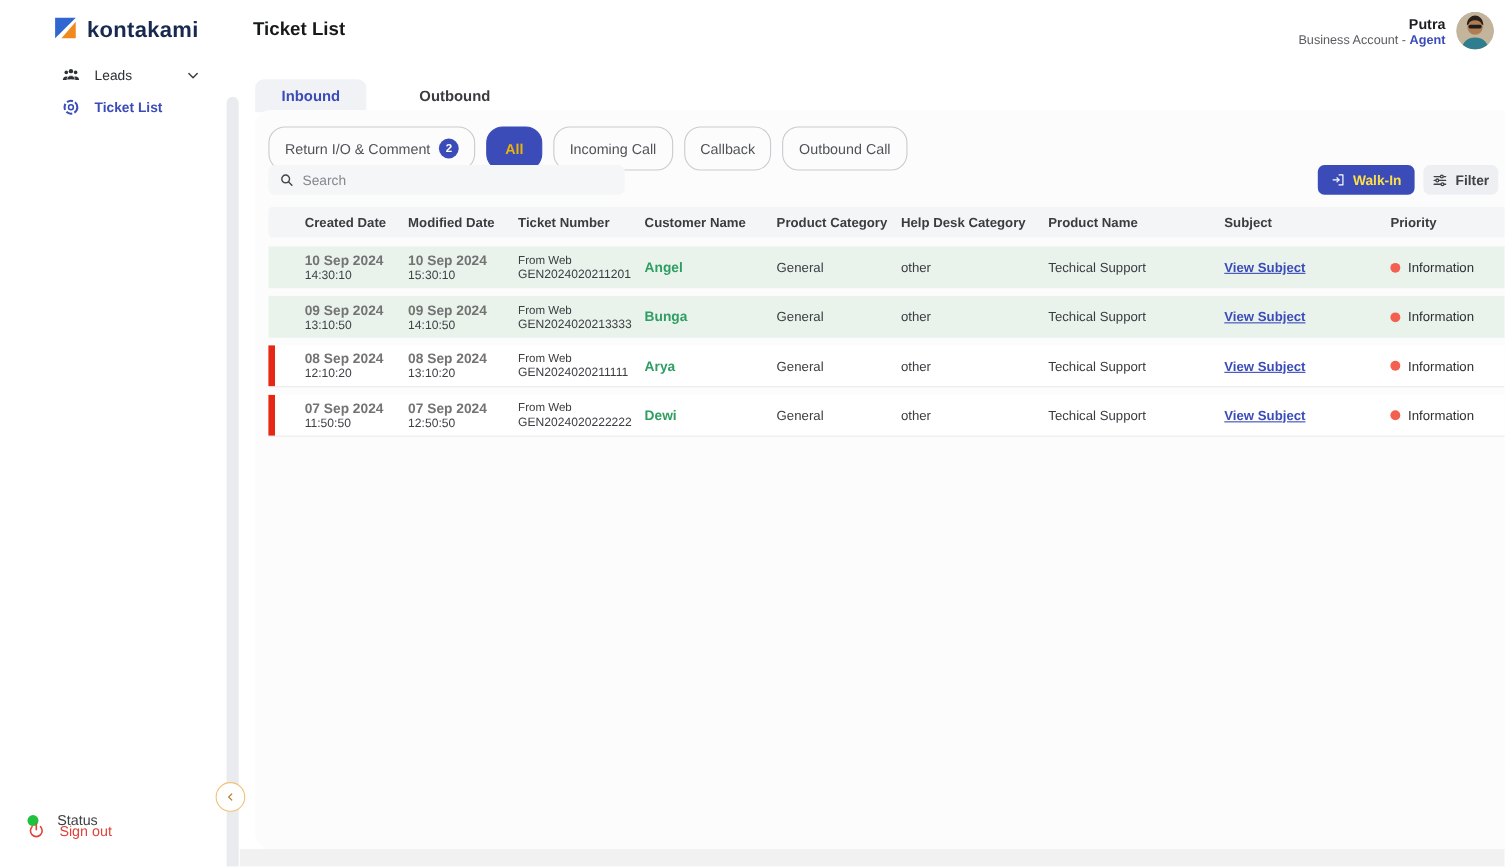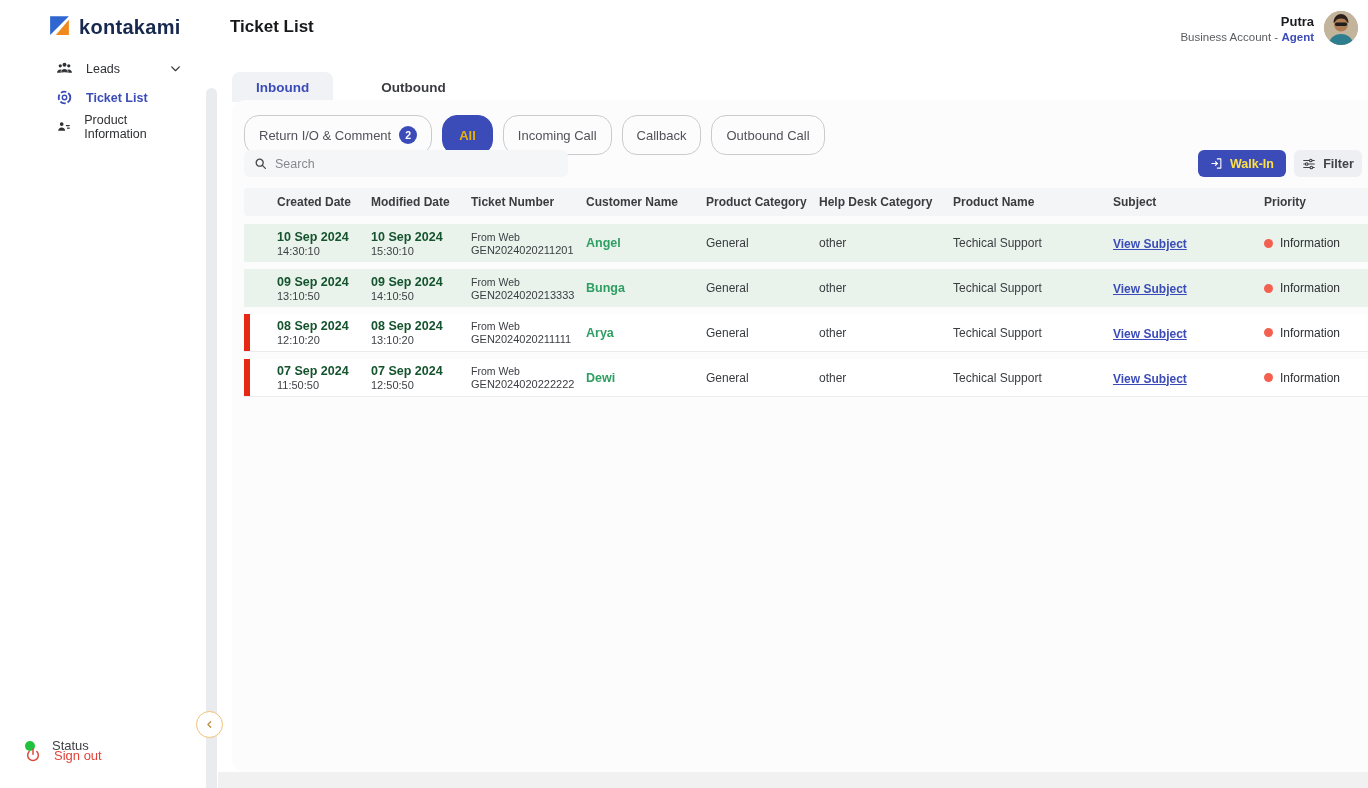--- a/index.html
+++ b/index.html
@@ -61,21 +61,21 @@
   
   .thead, .trow { display:grid; grid-template-columns:94px 100px 115px 120px 113px 134px 160px 151px 1fr; padding-left:33px; align-items:center; }
   .thead { position:absolute; left:12px; top:88px; width:1124px; height:28px; background:#f4f5f7; border-radius:4px 0 0 4px; }
   .thead span { font-size:12px; font-weight:600; color:#3a3c40; }
   .tbody { position:absolute; left:12px; top:124px; width:1124px; }
   .trow { position:relative; height:38px; margin-bottom:7px; cursor:pointer; }
   .trow.read { background:#e9f3ec; }
   .trow.unread { background:#fff; border-bottom:1px solid #ececee; }
   .redbar { position:absolute; left:0; top:0; width:6px; height:100%; background:#e52713; display:none; }
   .trow.unread .redbar { display:block; }
-  .date-main { font-size:12.5px; font-weight:600; color:#14532d; }
+  .date-main { font-size:12.5px; font-weight:600; color:#737373; }
   .date-sub { font-size:11px; color:#3f4145; margin-top:1px; }
   .src { font-size:10.5px; color:#3b3d41; }
   .tno { font-size:11px; color:#3b3d41; margin-top:1px; }
   .cname { font-size:12.5px; font-weight:600; color:#2f9e62; }
   .plain { font-size:12px; color:#3a3c40; }
   .subject-link { font-size:12px; font-weight:700; color:#3b4cb8; text-decoration:underline; }
   .prio { display:flex; align-items:center; gap:7px; font-size:12px; color:#2e3033; }
   .prio-dot { width:9px; height:9px; border-radius:50%; background:#f4604f; flex:none; }
 </style>
 </head>
@@ -115,31 +115,20 @@
       </div>
       <div class="menu-item active">
         <span class="mi-icon">
           <svg width="17" height="17" viewBox="0 0 24 24" fill="none" stroke="#3b4cb8">
               <circle cx="12" cy="12" r="8.2" stroke-width="2.6" stroke-dasharray="8 2.8"></circle>
               <circle cx="12" cy="12" r="3.1" stroke-width="2"></circle>
             </svg>
         </span>
         <span class="mi-label">Ticket List</span>
       </div>
-      <div class="menu-item">
-        <span class="mi-icon">
-          <svg width="14" height="14" viewBox="0 0 24 24" fill="#2e3033">
-              <circle cx="8" cy="7" r="3.2"></circle>
-              <path d="M2 18.5c0-3.3 2.7-5.6 6-5.6s6 2.3 6 5.6z"></path>
-              <rect x="15" y="8.5" width="7" height="2.2" rx="1.1"></rect>
-              <rect x="17" y="13" width="5" height="2.2" rx="1.1"></rect>
-            </svg>
-        </span>
-        <span class="mi-label">Product Information</span>
-      </div>
     </div>
 
     <div class="side-bottom-row status-row">
       <span class="status-dot"></span>
       <span class="status-label">Status</span>
     </div>
     <div class="side-bottom-row signout-row">
       <span style="display:flex;">
         <svg width="16" height="16" viewBox="0 0 24 24" fill="none" stroke="#e04339" stroke-width="2.2" stroke-linecap="round">
             <path d="M12 3v8"></path>

